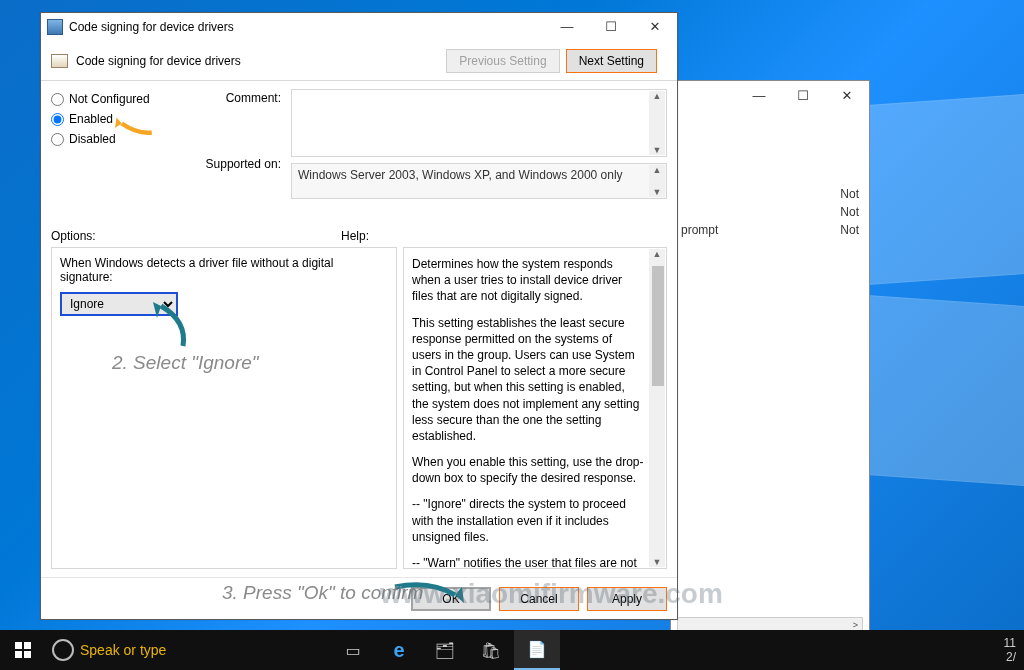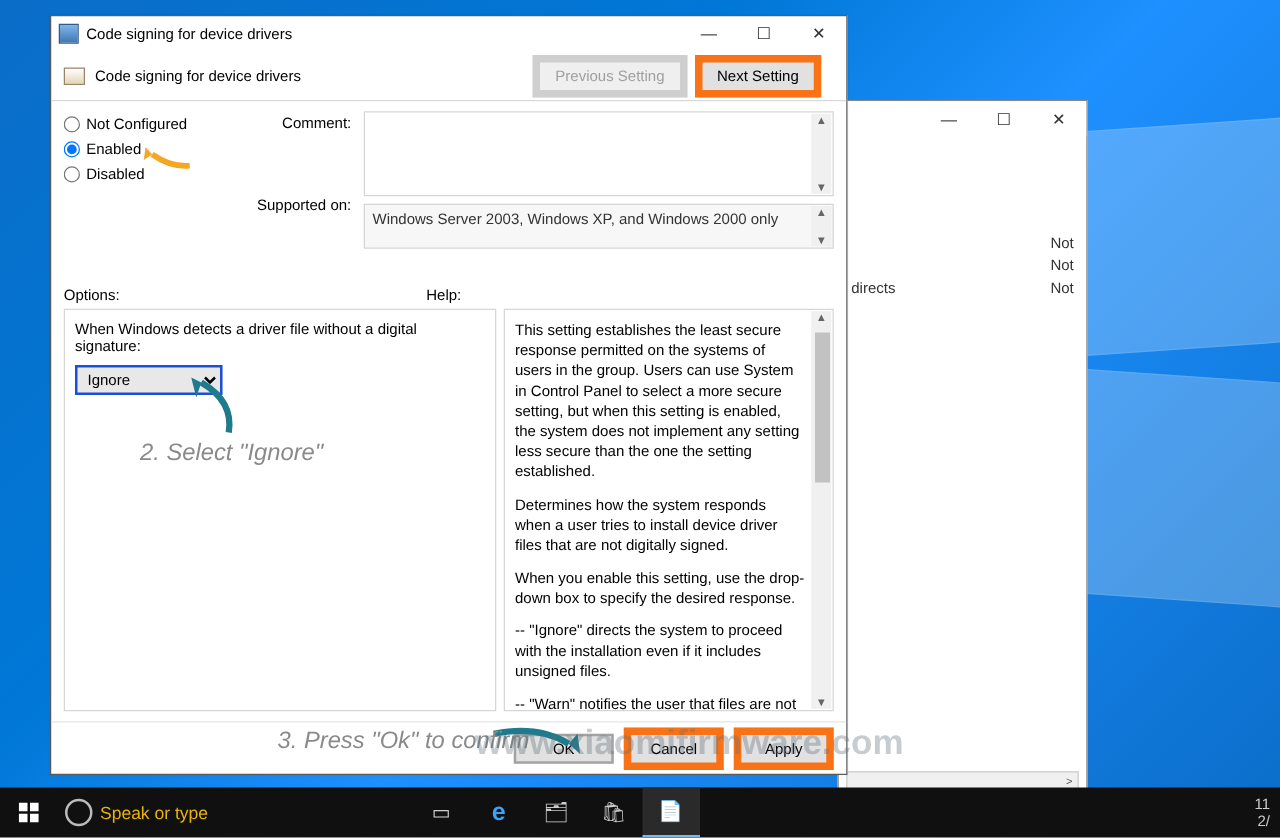--- a/index.html
+++ b/index.html
@@ -38,21 +38,21 @@
     background: linear-gradient(#7fb6e6,#3f78b3); border:1px solid #2e5c8a;}
   .titlebar .ttxt { font-size:12px; flex:1;}
   .titlebar .tctl { display:flex;}
   .titlebar .tbtn { width:44px; height:28px; display:flex; align-items:center; justify-content:center; font-size:13px; color:#333;}
 
   .subhead { height:40px; display:flex; align-items:center; padding:0 10px; border-bottom:1px solid #d9d9d9;}
   .subhead .sicon { width:17px; height:14px; margin-right:8px; border:1px solid #9b8368;
     background: linear-gradient(#fff,#e3d6b8);}
   .subhead .stxt { font-size:12px; flex:1;}
   .navbtns { display:flex; gap:6px; padding-right:10px;}
-  .btn { font-size:12px; padding:4px 12px; background:#e1e1e1; border:6px solid #f97316; min-width:80px; text-align:center;}
+  .btn { font-size:12px; padding:4px 12px; background:#e1e1e1; border:1px solid #f97316; min-width:80px; text-align:center;}
   .btn.disabled { color:#a0a0a0; background:#efefef; border-color:#cfcfcf;}
   .btn.primary { border:2px solid #a3a3a3; padding:3px 18px;}
 
   .config-row { display:flex; padding: 8px 10px 0 10px; font-size:12px; gap:10px;}
   .radios { width:130px;}
   .radio { display:flex; align-items:center; padding:3px 0;}
   .radio input { margin-right:5px;}
   .labels { width:90px; text-align:right; padding-top:2px;}
   .labels div{ margin-bottom:52px;}
   .inputs { flex:1;}
@@ -114,21 +114,21 @@
   <div class="content">
     <div class="row">
         <span></span>
         <span>Not</span>
       </div>
     <div class="row">
         <span></span>
         <span>Not</span>
       </div>
     <div class="row">
-        <span>directs</span>
+        <span>prompt</span>
         <span>Not</span>
       </div>
   </div>
   <div class="scroll">
       <span>&gt;</span>
     </div>
 </div>
 
 <div class="dialog">
   <div class="titlebar">
@@ -192,22 +192,22 @@
   </div>
 
   <div class="columns">
     <div class="panel panelA">
       <div>When Windows detects a driver file without a digital signature:</div>
       <select>
         <option>Ignore</option>
       </select>
     </div>
     <div class="panel panelB help-text">
+      <p>Determines how the system responds when a user tries to install device driver files that are not digitally signed.</p>
       <p>This setting establishes the least secure response permitted on the systems of users in the group. Users can use System in Control Panel to select a more secure setting, but when this setting is enabled, the system does not implement any setting less secure than the one the setting established.</p>
-      <p>Determines how the system responds when a user tries to install device driver files that are not digitally signed.</p>
       <p>When you enable this setting, use the drop-down box to specify the desired response.</p>
       <p>--   "Ignore" directs the system to proceed with the installation even if it includes unsigned files.</p>
       <p>--   "Warn" notifies the user that files are not digitally signed and lets the user decide whether to stop or to proceed with the installation and whether to permit unsigned files to be installed. "Warn" is the default.</p>
 
       <div class="scrollbar-v">
           <span>▲</span>
           <span>▼</span>
         </div>
       <div class="thumb"></div>
     </div>

